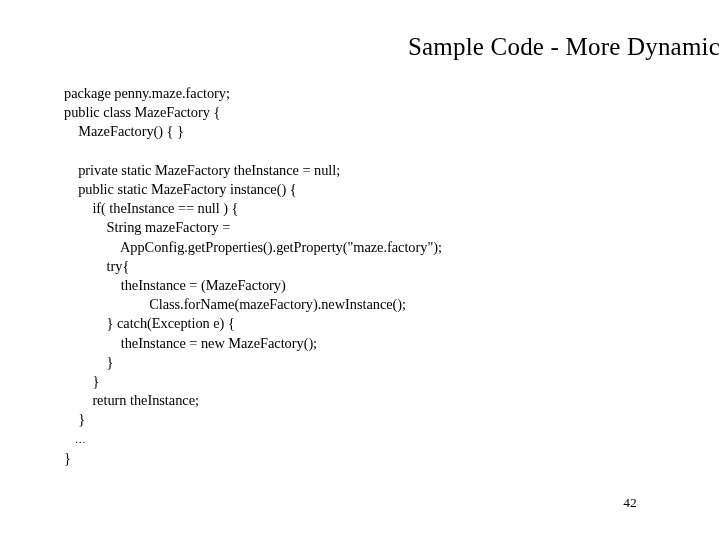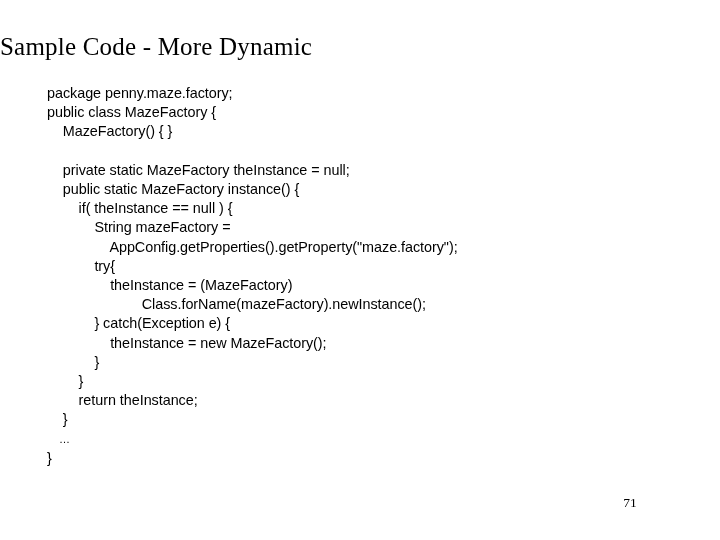--- a/index.html
+++ b/index.html
@@ -13,35 +13,35 @@
     height: 540px;
     background: #ffffff;
     overflow: hidden;
     color: #000000;
   }
   #slide-title {
     position: absolute;
     left: 0;
     top: 32px;
     width: 720px;
-    text-align: left;
+    text-align: right;
     font-family: "Liberation Serif", "DejaVu Serif", serif;
     font-size: 25px;
     font-weight: normal;
     line-height: 30px;
     letter-spacing: 0.2px;
     color: #000000;
     white-space: pre;
   }
   #code-block {
     position: absolute;
-    left: 47px;
+    left: 64px;
     top: 84px;
     width: 640px;
-    font-family: Liberation Sans, sans-serif;
+    font-family: Liberation Serif, serif;
     font-size: 14.4px;
     line-height: 19.2px;
     color: #000000;
     white-space: pre;
     letter-spacing: -0.05px;
   }
   .code-line {
     white-space: pre;
     min-height: 19.2px;
   }
@@ -78,15 +78,15 @@
 </head>
 <body>
 
 <div id="slide">
 
   <div id="slide-title">Sample Code - More Dynamic</div>
 
   <div id="code-block"><div class="code-line">package penny.maze.factory;</div><div class="code-line">public class MazeFactory {</div><div class="code-line">    MazeFactory() { }</div><div class="code-line blank">&nbsp;</div><div class="code-line">    private static MazeFactory theInstance = null;</div><div class="code-line">    public static MazeFactory instance() {</div><div class="code-line">        if( theInstance == null ) {</div><div class="code-line">            String mazeFactory =</div><div class="code-line">                AppConfig.getProperties().getProperty("maze.factory");</div><div class="code-line">            try{</div><div class="code-line">                theInstance = (MazeFactory)</div><div class="code-line">                        Class.forName(mazeFactory).newInstance();</div><div class="code-line">            } catch(Exception e) {</div><div class="code-line">                theInstance = new MazeFactory();</div><div class="code-line">            }</div><div class="code-line">        }</div><div class="code-line">        return theInstance;</div><div class="code-line">    }</div><div class="code-line ellipsis">    …</div><div class="code-line">}</div></div>
 
 
-  <div id="footer-page">71</div>
+  <div id="footer-page">42</div>
 
 </div>
 
 </body></html>

